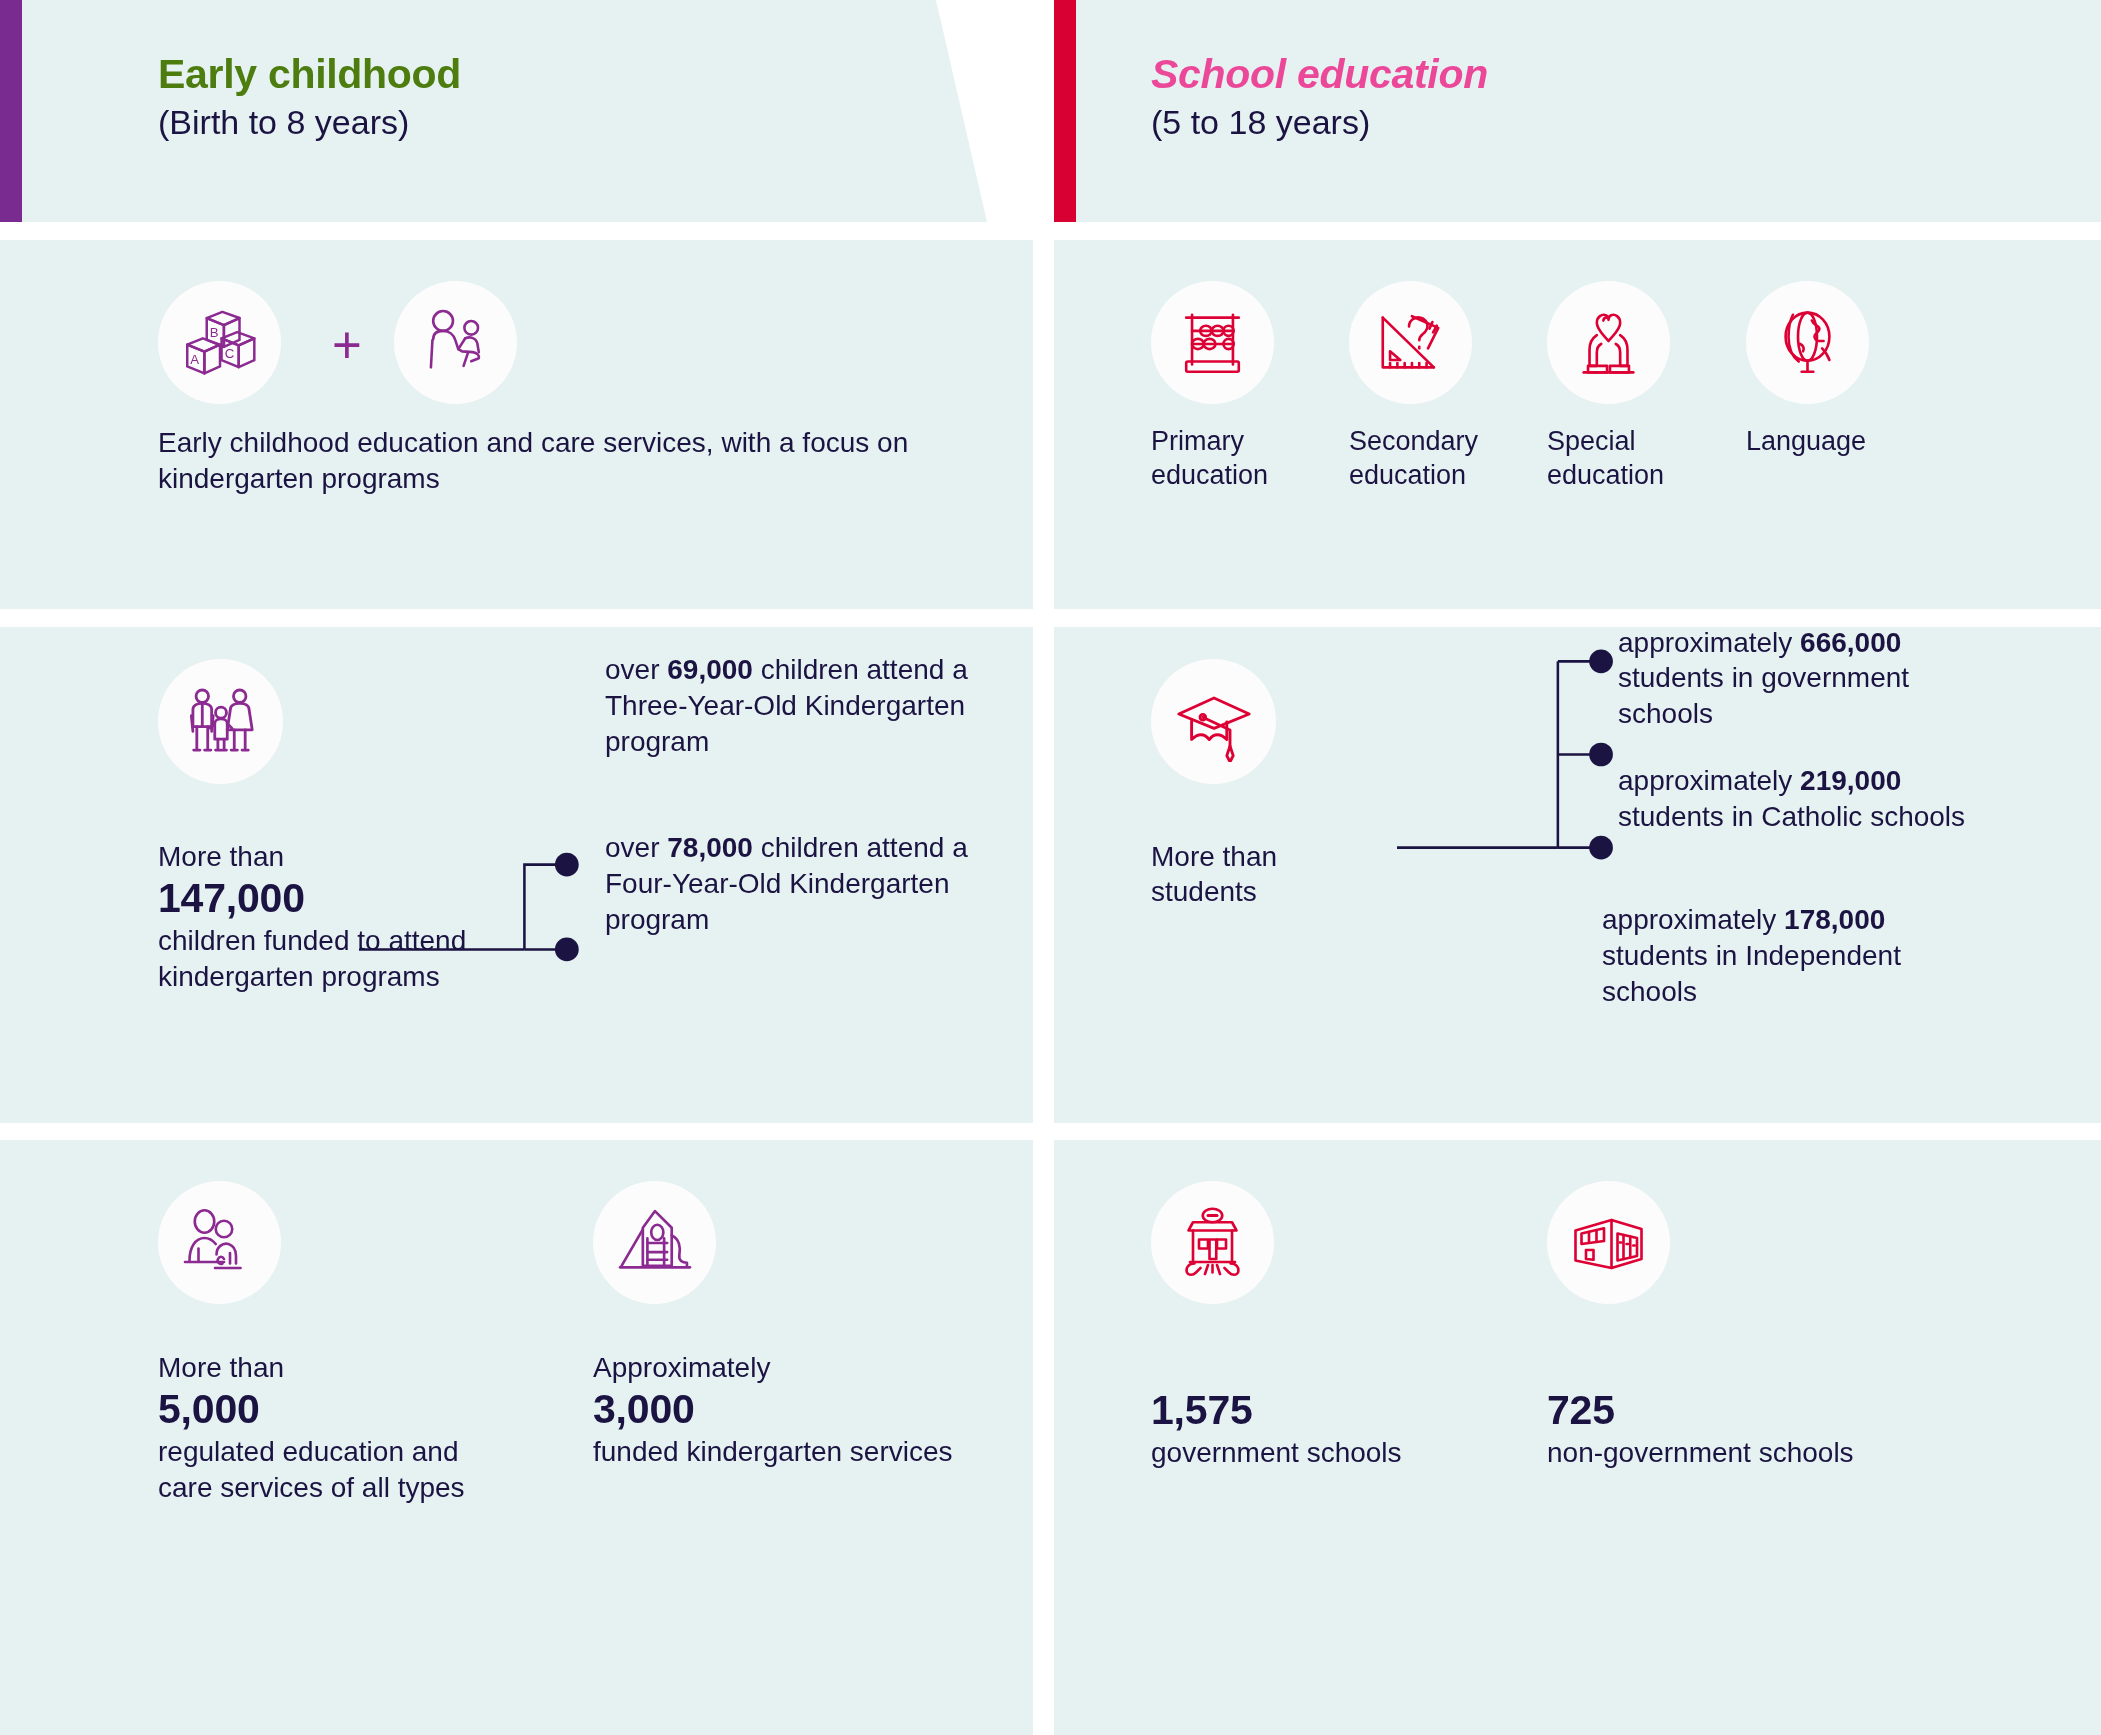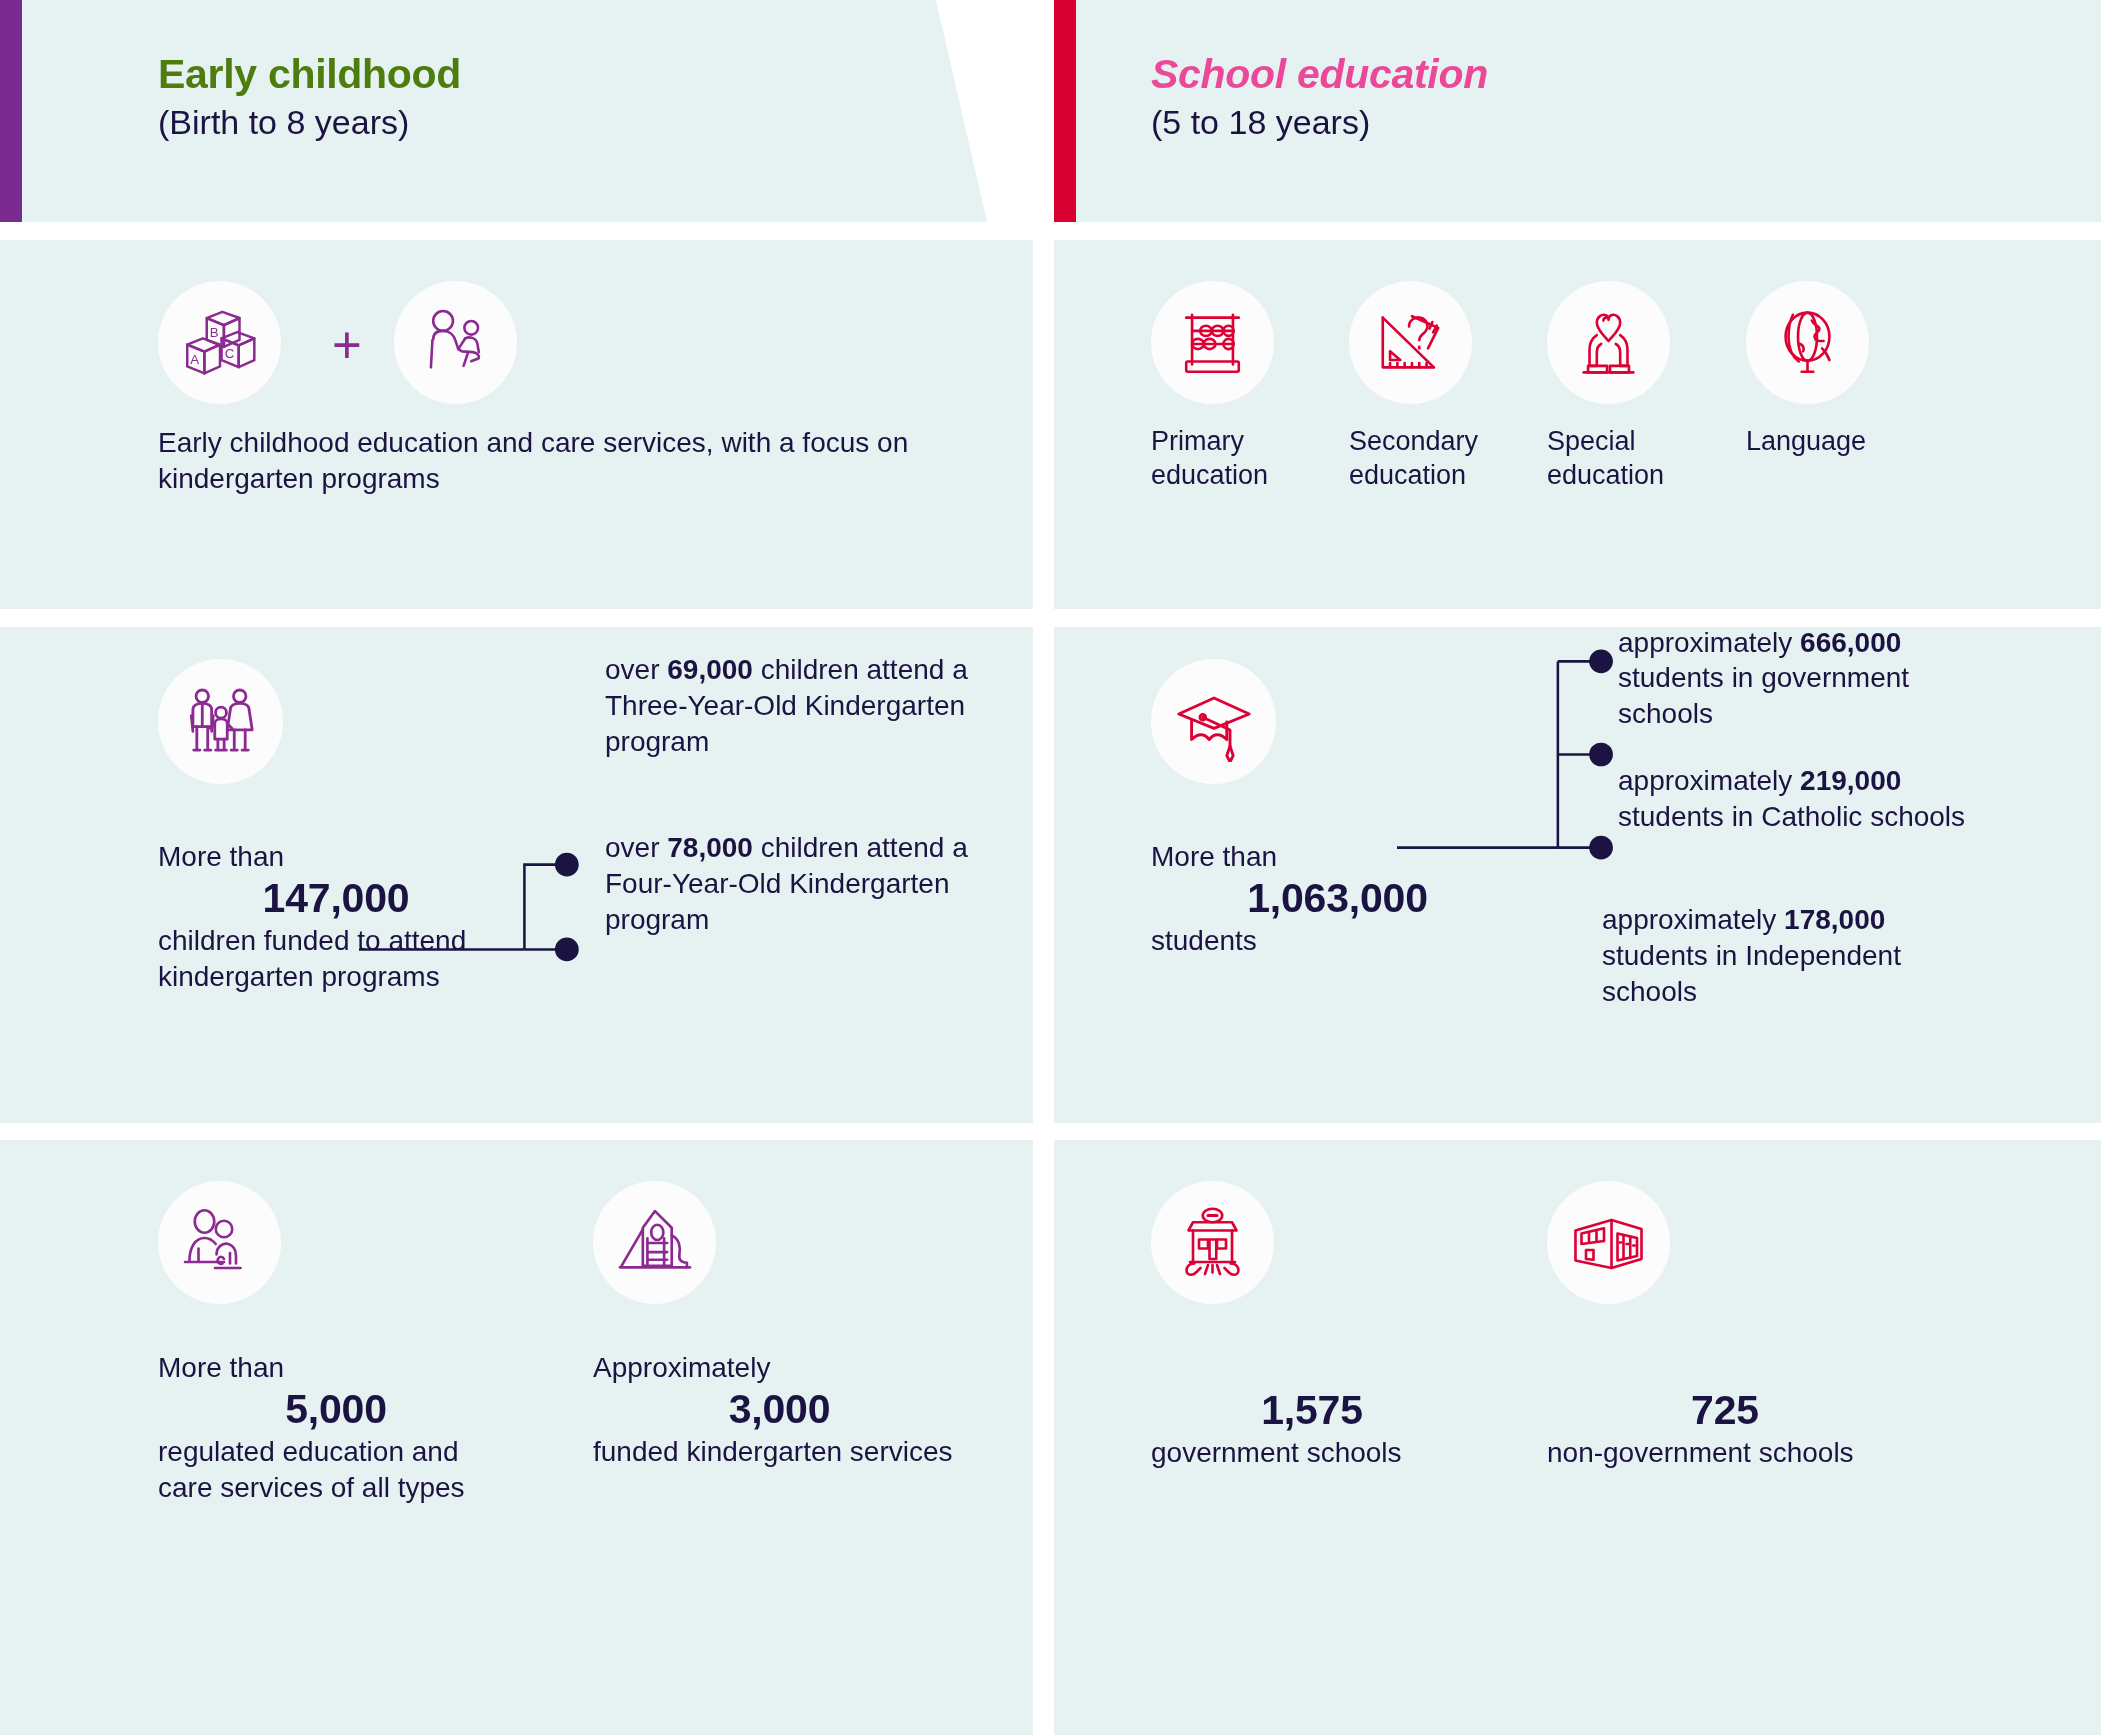--- a/index.html
+++ b/index.html
@@ -72,21 +72,21 @@
   .body-text b { font-weight: 700; }
 
   .icon-label {
     position: absolute;
     font-size: 27px; line-height: 1.25; color: #1B1342;
   }
 
   
   .stat { position: absolute; color: #1B1342; }
   .stat .pre  { font-size: 28px; line-height: 1.25; }
-  .stat .big  { font-size: 41px; font-weight: 700; line-height: 1.2; letter-spacing: -0.2px; text-align: center; }
+  .stat .big  { font-size: 41px; font-weight: 700; line-height: 1.2; letter-spacing: -0.2px; }
   .stat .post { font-size: 28px; line-height: 1.28; }
 
   
   .conn { position: absolute; }
   .conn svg { display: block; overflow: visible; }
 </style>
 </head>
 <body>
 
 <div class="board">
@@ -260,21 +260,20 @@
         <path d="M50 20 L94 40 L50 58 L6 40 Z"></path>
         <path d="M22 49 L22 72 C30 64 38 64 44 72 C50 64 58 64 66 72 L66 50"></path>
         <path d="M36 44 L70 60 L70 80"></path>
         <circle cx="36" cy="44" r="3.5"></circle>
         <path d="M70 80 L66 92 L70 100 L74 92 Z"></path>
       </svg>
     </div>
 
     <div class="stat" style="left:97px; top:212px; width:373px;">
       <div class="pre">More than</div>
-      <div class="big">1,063,000</div>
       <div class="post">students</div>
     </div>
 
     <div class="conn" style="left:343px; top:-25.4px;">
       <svg width="254" height="305" viewBox="0 0 300 360">
         <path d="M0 290 L190 290" stroke="#1B1342" stroke-width="3" fill="none"></path>
         <path d="M190 290 L190 70" stroke="#1B1342" stroke-width="3" fill="none"></path>
         <path d="M190 70  L234 70" stroke="#1B1342" stroke-width="3" fill="none"></path>
         <path d="M190 180 L234 180" stroke="#1B1342" stroke-width="3" fill="none"></path>
         <path d="M190 290 L234 290" stroke="#1B1342" stroke-width="3" fill="none"></path>

